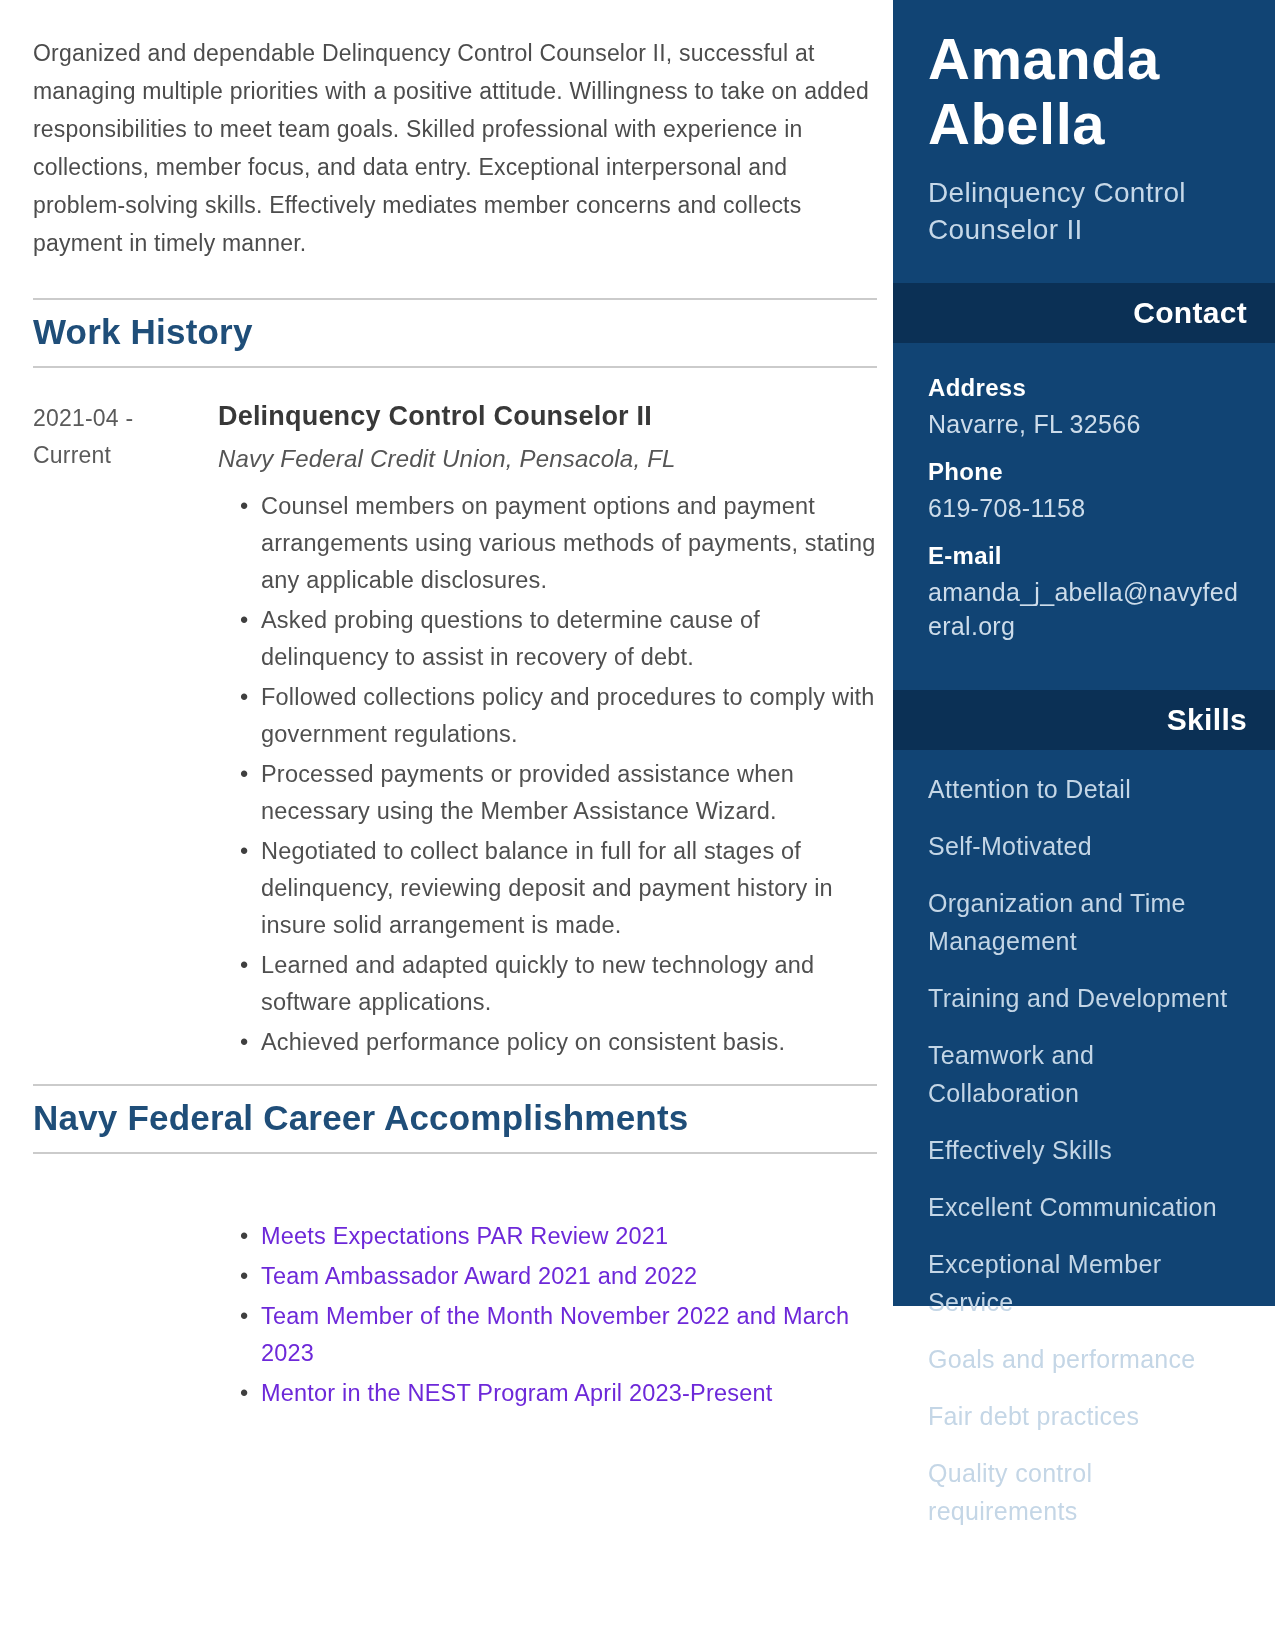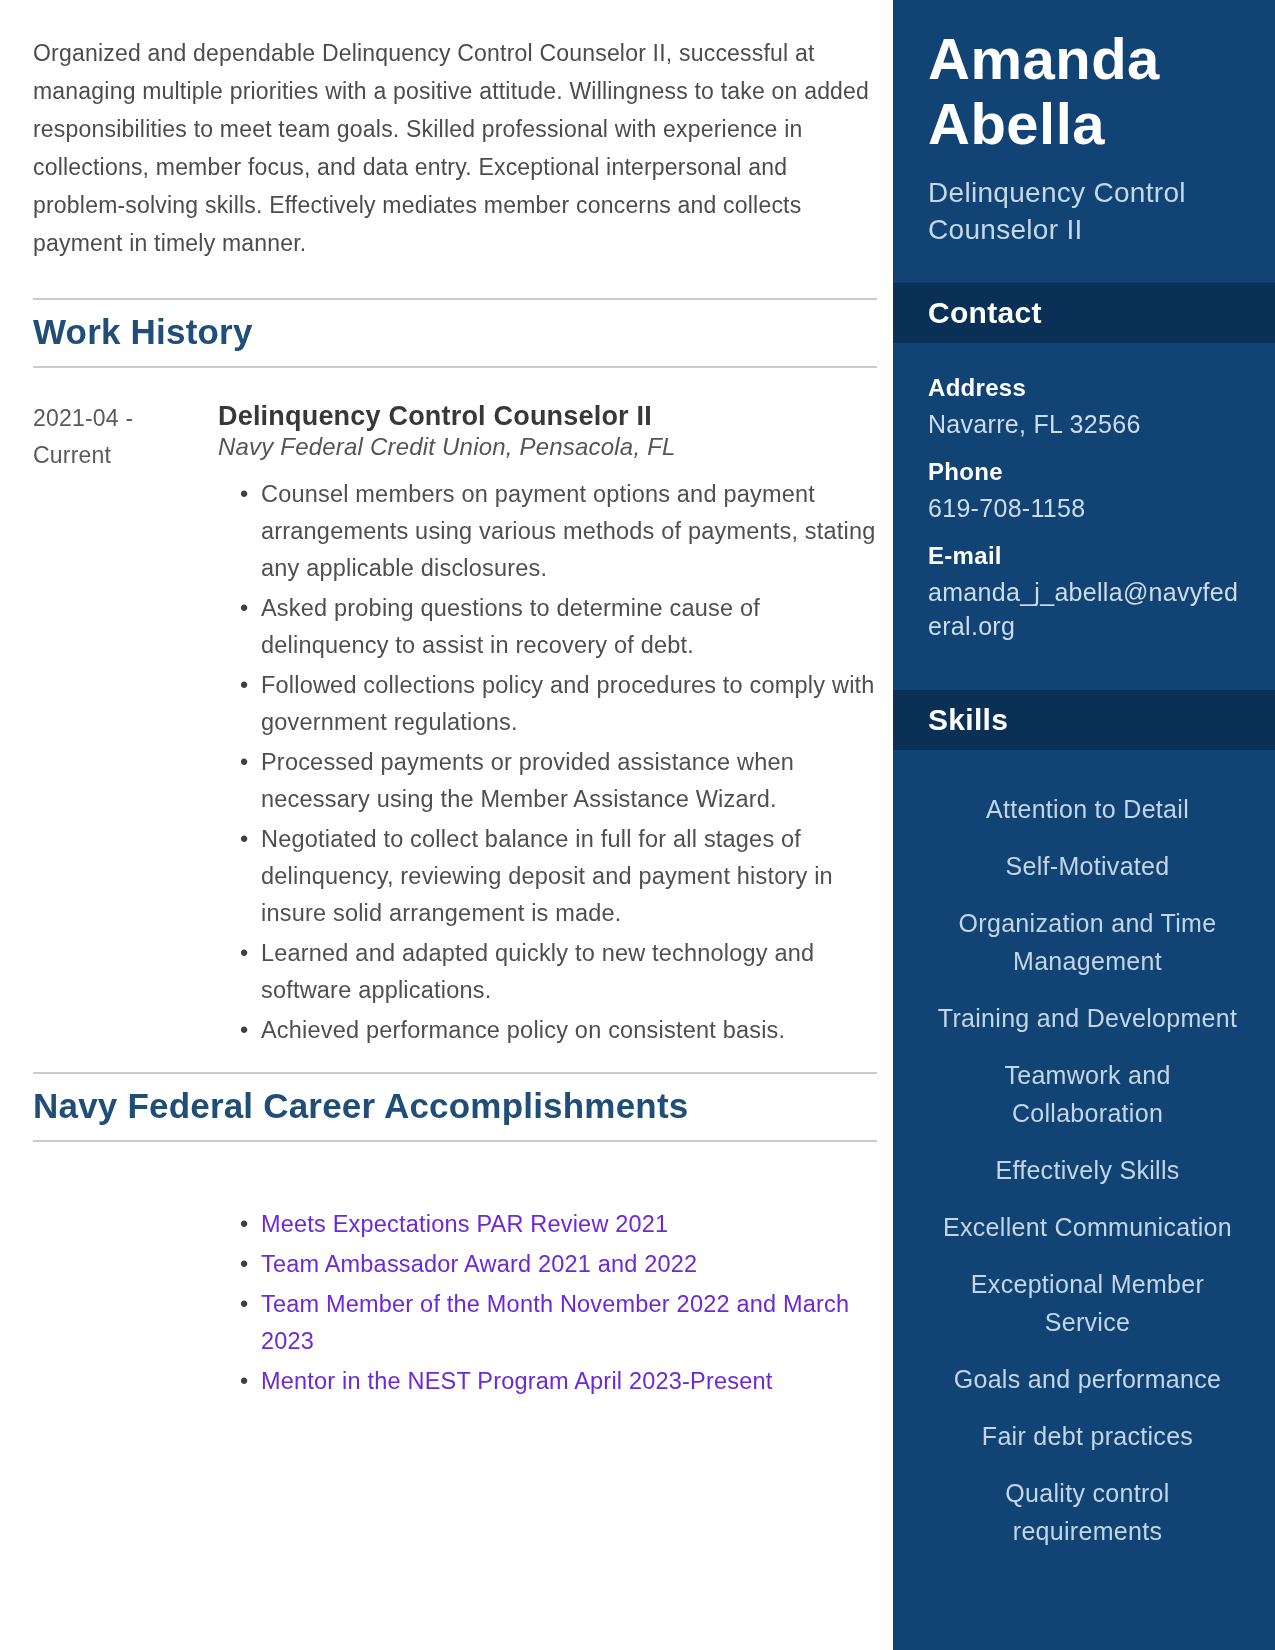--- a/index.html
+++ b/index.html
@@ -41,69 +41,70 @@
     width:185px;flex:0 0 185px;font-size:23px;line-height:37px;
     color:var(--muted-gray);letter-spacing:.2px;
   }
   .entry-body{flex:1;}
   .entry-title{
     font-size:27px;line-height:32px;font-weight:bold;color:var(--title-gray);
     letter-spacing:.2px;
   }
   .entry-company{
     font-style:italic;font-size:24px;line-height:30px;color:#555555;
-    letter-spacing:.2px;
+    margin-top:12px;letter-spacing:.2px;
   }
   ul.bullets{list-style:none;margin:14px 0 0 22px;}
   ul.bullets li{
     position:relative;padding-left:21px;font-size:23.5px;line-height:37px;
     color:#4F4F4F;letter-spacing:.2px;margin-bottom:3px;
   }
   ul.bullets li::before{
     content:"\2022";position:absolute;left:0;top:0;color:#3f3f3f;
   }
   .accomp-section{margin-top:20px;}
   ul.accomp-list{list-style:none;margin:64px 0 0 207px;}
   ul.accomp-list li{
     position:relative;padding-left:21px;font-size:23.5px;line-height:37px;
     color:#6d28d9;letter-spacing:.2px;margin-bottom:3px;
   }
   ul.accomp-list li::before{
     content:"\2022";position:absolute;left:0;top:0;color:#3f3f3f;
   }
   
   .sidebar{
-    position:absolute;left:893px;top:0;width:382px;height:1650px;
+    position:absolute;left:893px;top:0;width:382px;height:1306px;
     background:var(--sidebar-bg);color:#ffffff;
   }
   .person-name{
     margin:26px 28px 0 35px;font-size:58px;line-height:65px;font-weight:bold;
     color:#ffffff;letter-spacing:.5px;
   }
   .person-title{
     margin:18px 28px 0 35px;font-size:28px;line-height:37px;
     color:var(--light-blue);letter-spacing:.3px;
   }
   .band{
     margin-top:35px;background:var(--band-bg);
     padding:13px 28px 13px 35px;
+    text-align:right;
   }
   .band h3{
     font-size:30px;line-height:34px;font-weight:bold;color:#ffffff;
     letter-spacing:.3px;
   }
   .contact-block{padding:30px 28px 0 35px;}
   .c-item{margin-bottom:16px;}
   .c-label{font-size:24px;line-height:30px;font-weight:bold;color:#ffffff;letter-spacing:.3px;}
   .c-value{
     font-size:25px;line-height:34px;color:#CDDCEA;margin-top:4px;
     letter-spacing:.3px;overflow-wrap:anywhere;
   }
   .skills-band{margin-top:47px;}
-  ul.skills-list{list-style:none;padding:40px 28px 0 35px;text-align:center;}
+  ul.skills-list{list-style:none;padding:20px 28px 0 35px;}
   ul.skills-list li{
     font-size:25px;line-height:38px;color:#C4D6E6;letter-spacing:.3px;
     margin-bottom:19px;
   }
 </style>
 </head>
 <body>
 
 <div class="page">
 

